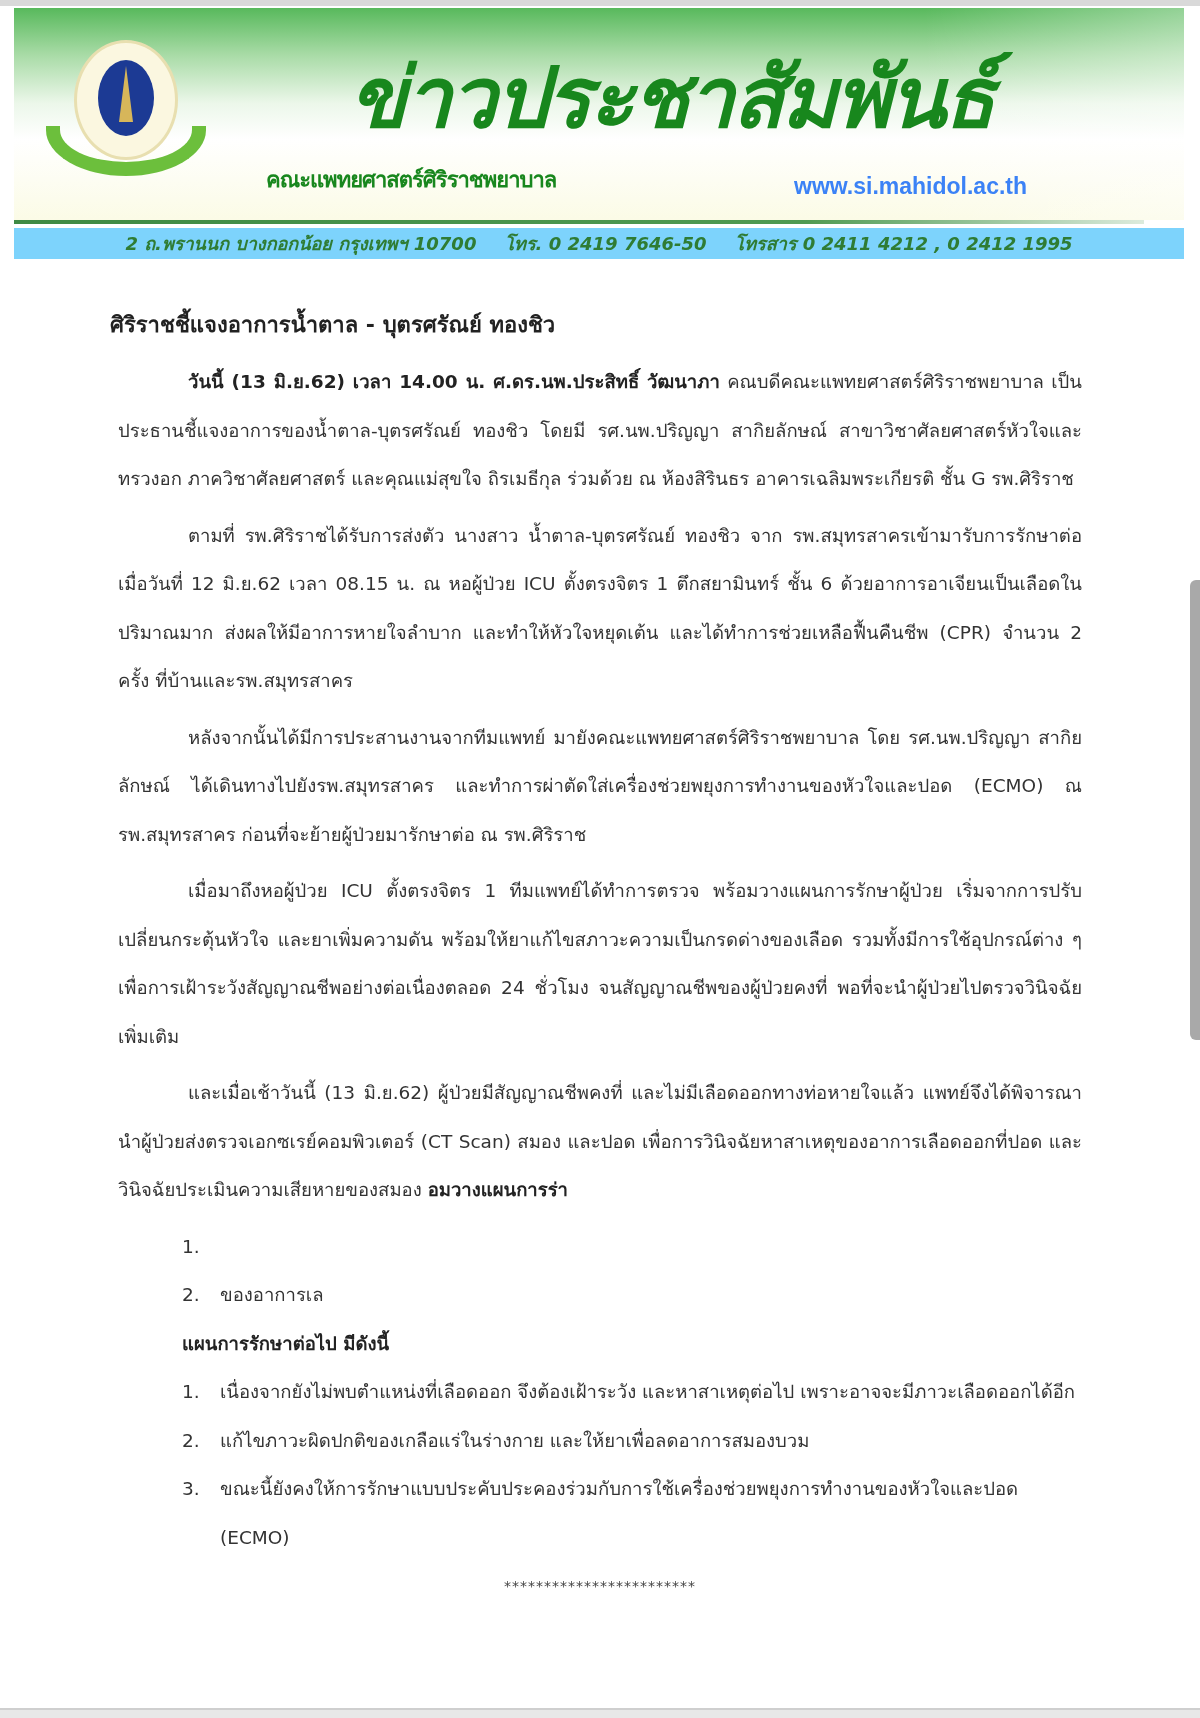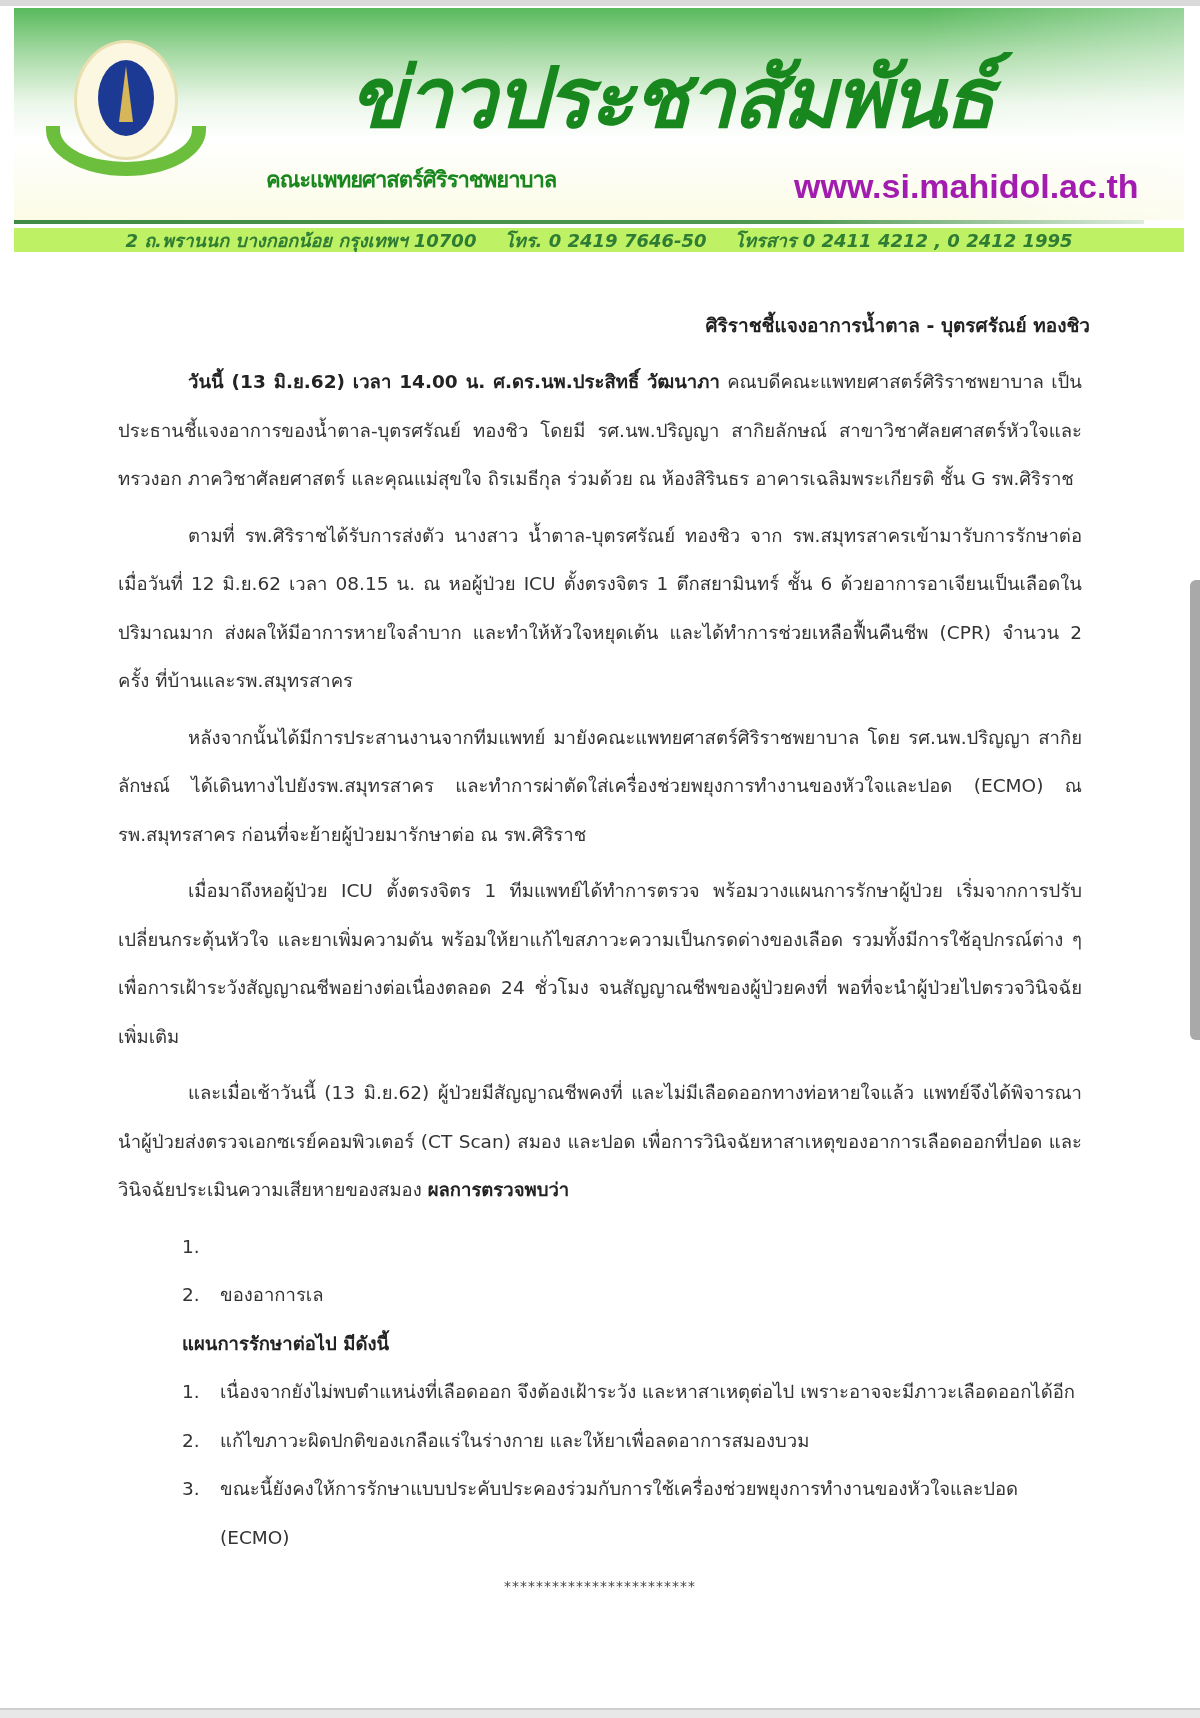--- a/index.html
+++ b/index.html
@@ -56,41 +56,41 @@
   }
   .title-faculty {
     position: absolute; left: 252px; top: 152px;
     font-family: "DejaVu Sans", sans-serif; font-weight: 700;
     font-size: 22px; line-height: 40px; color: #18871d; white-space: nowrap;
     letter-spacing: -1px;
   }
   .title-url {
     position: absolute; left: 780px; top: 158px;
     font-family: "Liberation Sans", sans-serif; font-weight: 700;
-    font-size: 34px; line-height: 40px; color: #a21caf; white-space: nowrap;
+    font-size: 23px; line-height: 40px; color: #3b82f6; white-space: nowrap;
   }
   .rule {
     position: absolute; left: 0; top: 212px; width: 1130px; height: 4px;
     background: linear-gradient(90deg, #3f8a44 0%, #4f9a52 70%, rgba(79,154,82,0.2) 100%);
   }
   .address-bar {
-    position: absolute; left: 0; top: 220px; width: 1170px; height: 24px;
-    background: #bef264;
+    position: absolute; left: 0; top: 220px; width: 1170px; height: 31px;
+    background: #7dd3fc;
     display: flex; align-items: center; justify-content: center;
     font-family: "DejaVu Sans", sans-serif; font-style: italic; font-weight: 700;
     font-size: 18px; color: #2f7c34; white-space: nowrap;
   }
   .address-bar span { margin: 0 14px; }
 
   .doc {
     position: absolute; left: 110px; top: 300px; width: 980px;
     font-family: "DejaVu Sans", sans-serif; font-size: 18.5px; color: #333;
   }
   .doc-title {
-    text-align: right; font-weight: 700; font-size: 19px; color: #222;
+    text-align: left; font-weight: 700; font-size: 22px; color: #222;
     height: 50px; line-height: 50px;
   }
   .para { line-height: 48.5px; text-align: justify; margin: 8px; }
   .para .indent { display: inline-block; width: 70px; }
   .para b { color: #222; }
   .list { margin: 0; padding: 0; list-style: none; }
   .list li { display: flex; line-height: 48.5px; }
   .list .num { width: 38px; flex: none; }
   .list.first { padding-left: 72px; }
   .list.plan { padding-left: 72px; }
@@ -136,21 +136,21 @@
   <div class="doc-title">ศิริราชชี้แจงอาการน้ำตาล - บุตรศรัณย์ ทองชิว</div>
 
   <p class="para"><span class="indent"></span><b>วันนี้ (13 มิ.ย.62) เวลา 14.00 น. ศ.ดร.นพ.ประสิทธิ์ วัฒนาภา</b><span> คณบดีคณะแพทยศาสตร์ศิริราชพยาบาล เป็นประธานชี้แจงอาการของน้ำตาล-บุตรศรัณย์ ทองชิว โดยมี รศ.นพ.ปริญญา สากิยลักษณ์ สาขาวิชาศัลยศาสตร์หัวใจและทรวงอก ภาควิชาศัลยศาสตร์ และคุณแม่สุขใจ ถิรเมธีกุล ร่วมด้วย ณ ห้องสิรินธร อาคารเฉลิมพระเกียรติ ชั้น G รพ.ศิริราช</span></p>
 
   <p class="para"><span class="indent"></span><span>ตามที่ รพ.ศิริราชได้รับการส่งตัว นางสาว น้ำตาล-บุตรศรัณย์ ทองชิว จาก รพ.สมุทรสาครเข้ามารับการรักษาต่อ เมื่อวันที่ 12 มิ.ย.62 เวลา 08.15 น. ณ หอผู้ป่วย ICU ตั้งตรงจิตร 1 ตึกสยามินทร์ ชั้น 6 ด้วยอาการอาเจียนเป็นเลือดในปริมาณมาก ส่งผลให้มีอาการหายใจลำบาก และทำให้หัวใจหยุดเต้น และได้ทำการช่วยเหลือฟื้นคืนชีพ (CPR) จำนวน 2 ครั้ง ที่บ้านและรพ.สมุทรสาคร</span></p>
 
   <p class="para"><span class="indent"></span><span>หลังจากนั้นได้มีการประสานงานจากทีมแพทย์ มายังคณะแพทยศาสตร์ศิริราชพยาบาล โดย รศ.นพ.ปริญญา สากิยลักษณ์ ได้เดินทางไปยังรพ.สมุทรสาคร และทำการผ่าตัดใส่เครื่องช่วยพยุงการทำงานของหัวใจและปอด (ECMO) ณ รพ.สมุทรสาคร ก่อนที่จะย้ายผู้ป่วยมารักษาต่อ ณ รพ.ศิริราช</span></p>
 
   <p class="para"><span class="indent"></span><span>เมื่อมาถึงหอผู้ป่วย ICU ตั้งตรงจิตร 1 ทีมแพทย์ได้ทำการตรวจ พร้อมวางแผนการรักษาผู้ป่วย เริ่มจากการปรับเปลี่ยนกระตุ้นหัวใจ และยาเพิ่มความดัน พร้อมให้ยาแก้ไขสภาวะความเป็นกรดด่างของเลือด รวมทั้งมีการใช้อุปกรณ์ต่าง ๆ เพื่อการเฝ้าระวังสัญญาณชีพอย่างต่อเนื่องตลอด 24 ชั่วโมง จนสัญญาณชีพของผู้ป่วยคงที่ พอที่จะนำผู้ป่วยไปตรวจวินิจฉัยเพิ่มเติม</span></p>
 
-  <p class="para"><span class="indent"></span><span>และเมื่อเช้าวันนี้ (13 มิ.ย.62) ผู้ป่วยมีสัญญาณชีพคงที่ และไม่มีเลือดออกทางท่อหายใจแล้ว  แพทย์จึงได้พิจารณานำผู้ป่วยส่งตรวจเอกซเรย์คอมพิวเตอร์  (CT Scan)  สมอง และปอด เพื่อการวินิจฉัยหาสาเหตุของอาการเลือดออกที่ปอด และวินิจฉัยประเมินความเสียหายของสมอง </span><b>ผลการตรวจพบว่า</b></p>
+  <p class="para"><span class="indent"></span><span>และเมื่อเช้าวันนี้ (13 มิ.ย.62) ผู้ป่วยมีสัญญาณชีพคงที่ และไม่มีเลือดออกทางท่อหายใจแล้ว  แพทย์จึงได้พิจารณานำผู้ป่วยส่งตรวจเอกซเรย์คอมพิวเตอร์  (CT Scan)  สมอง และปอด เพื่อการวินิจฉัยหาสาเหตุของอาการเลือดออกที่ปอด และวินิจฉัยประเมินความเสียหายของสมอง </span><b>อมวางแผนการร่า</b></p>
 
   <ul class="list first">
     <li>
         <span class="num">1.</span>
       </li>
     <li>
         <span class="num">2.</span>
         <span>ของอาการเล</span>
       </li>
   </ul>

